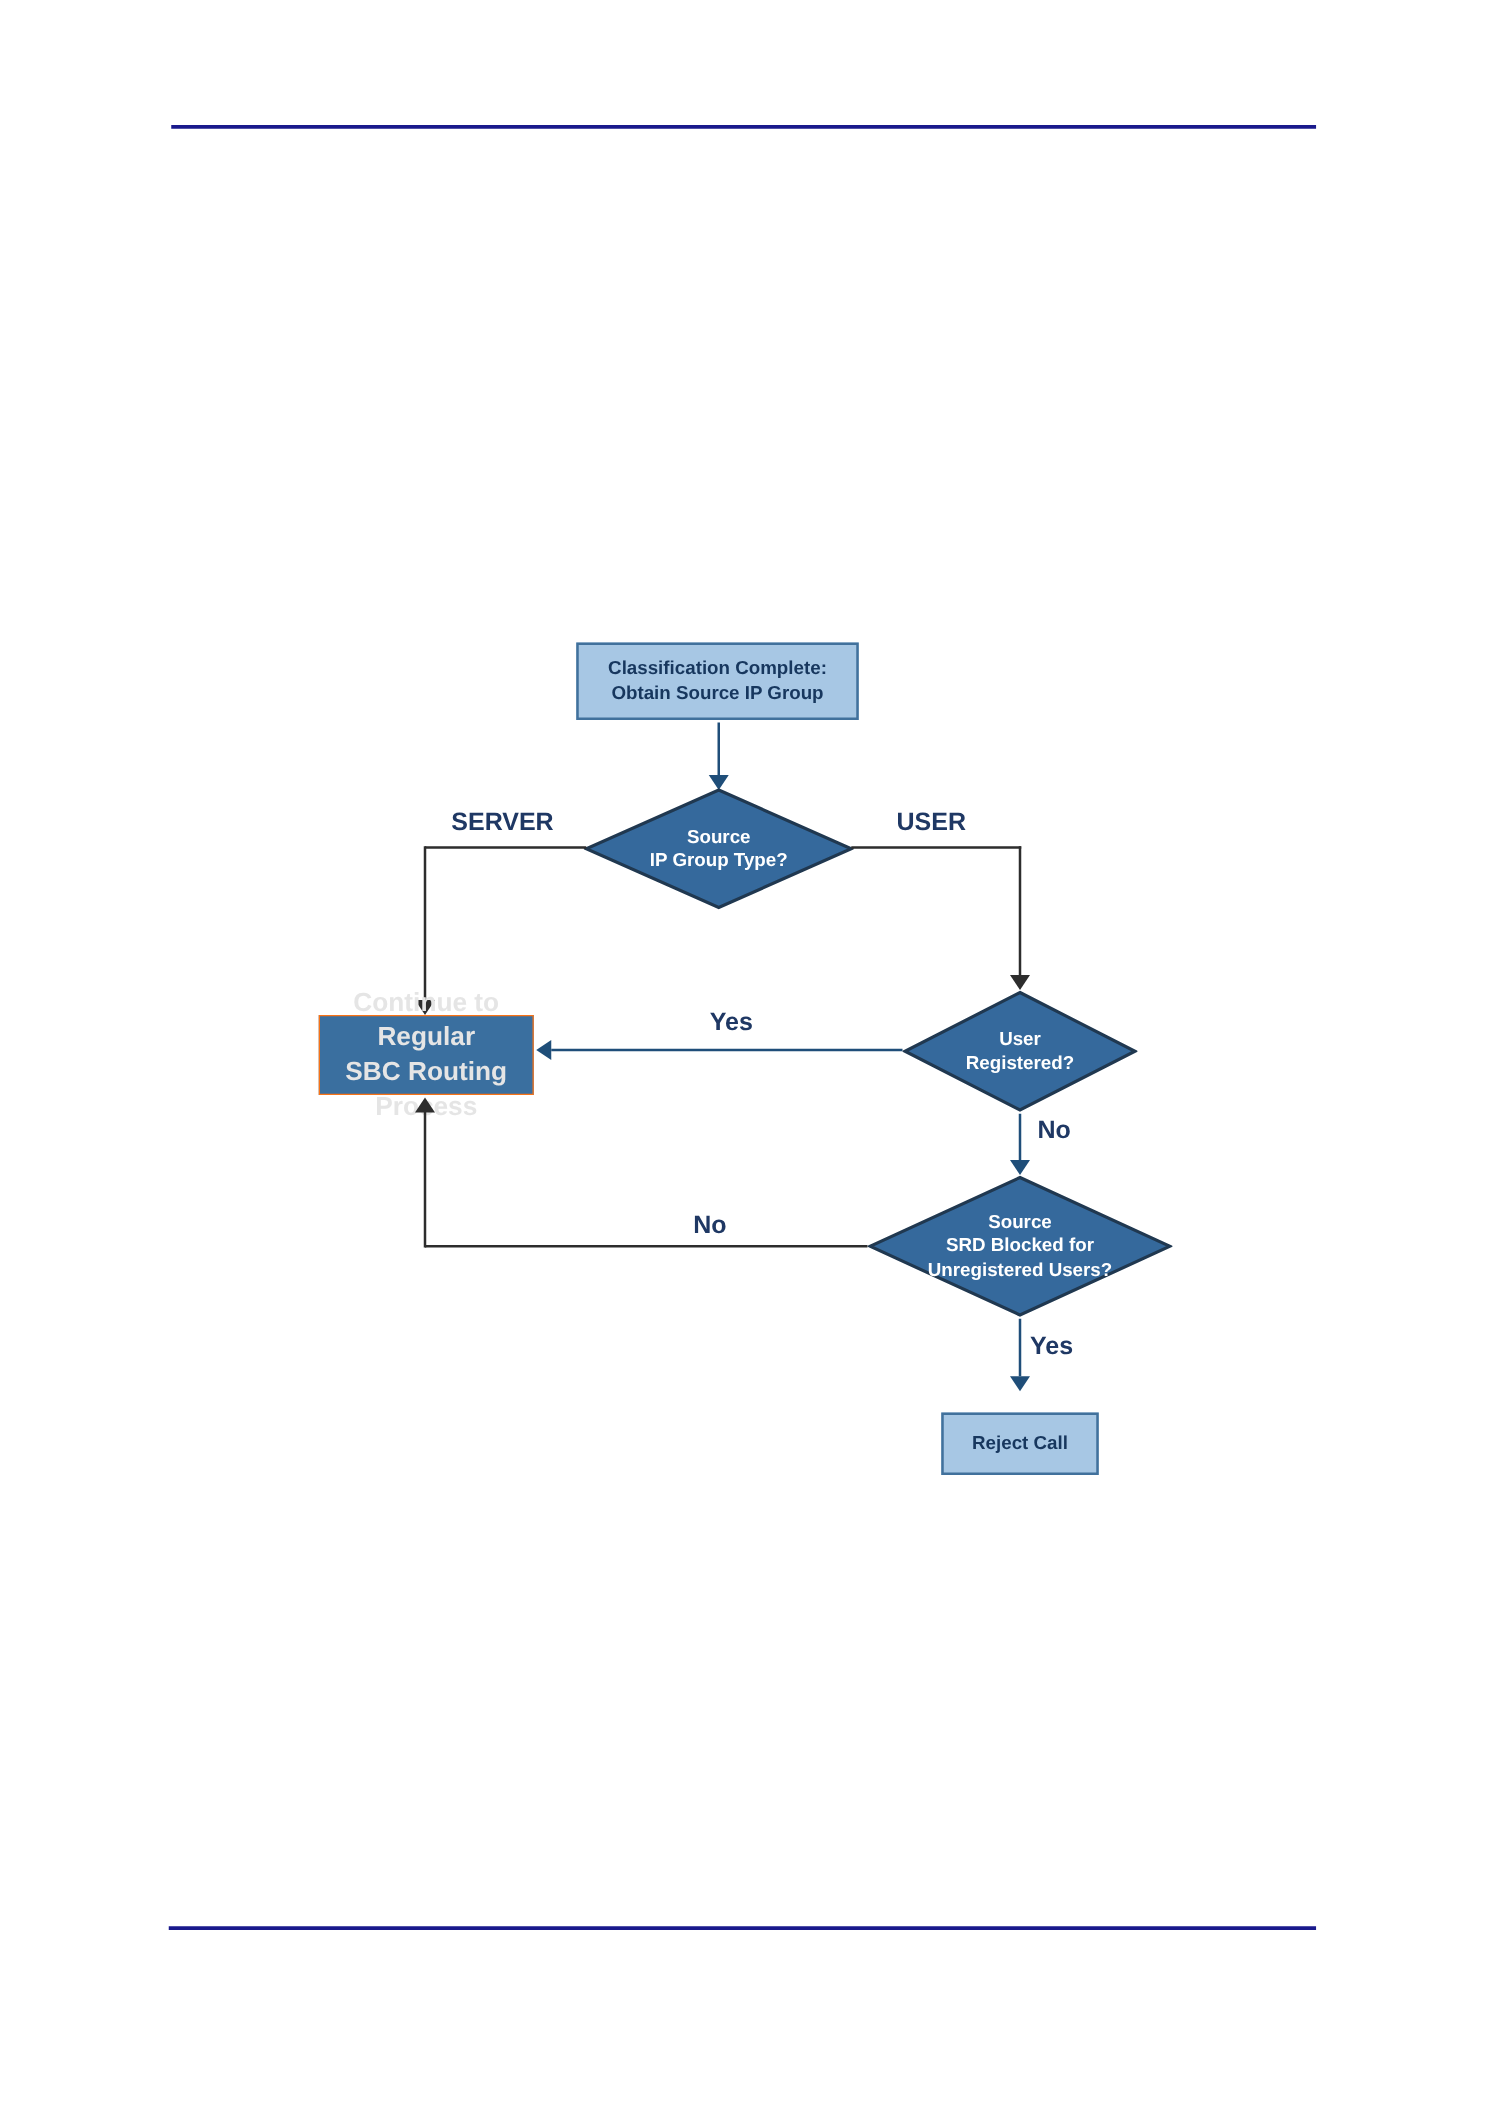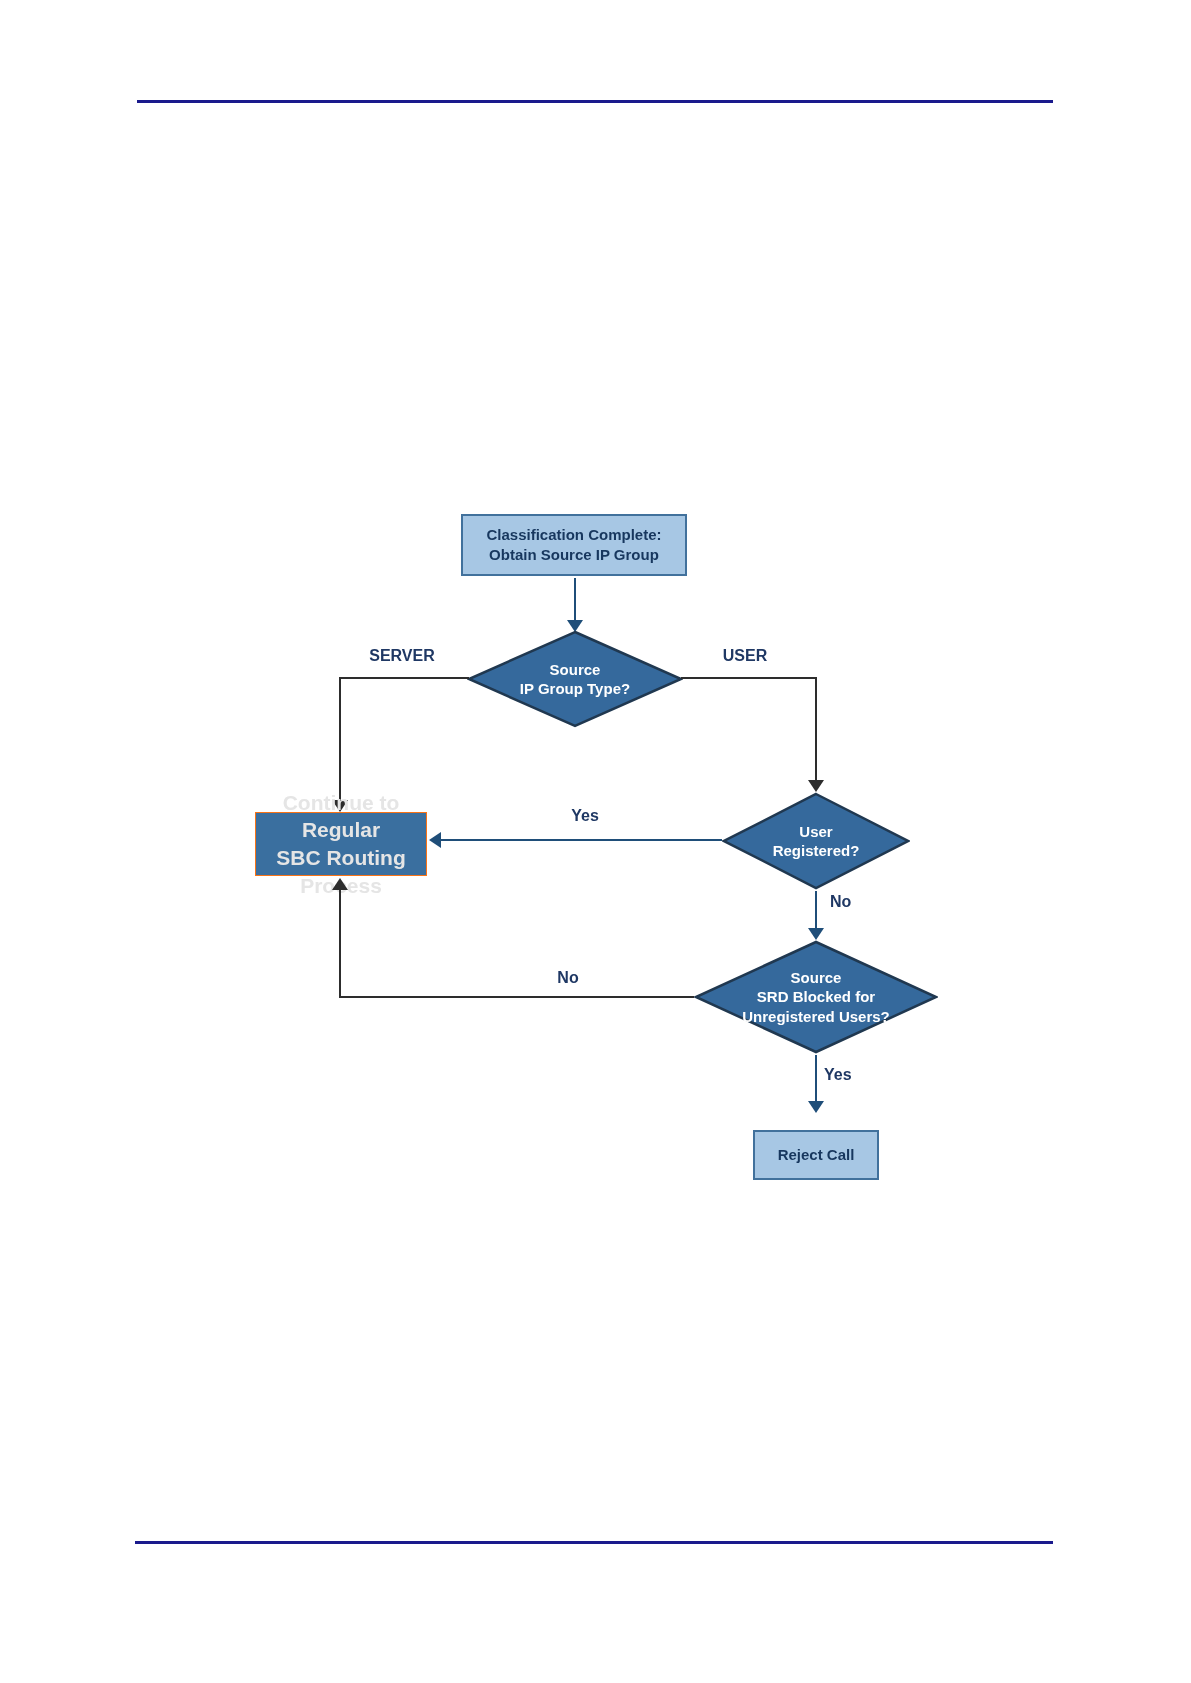--- a/index.html
+++ b/index.html
@@ -67,21 +67,21 @@
     color: #ffffff;
     font-weight: bold;
     font-size: 15px;
     line-height: 1.3;
     white-space: pre-line;
   }
   .branch-label {
     position: absolute;
     color: #1f3864;
     font-weight: bold;
-    font-size: 16px;
+    font-size: 20px;
     text-align: center;
   }
 </style>
 </head>
 <body>
 
 <div class="page">
 
   <div class="rule top"></div>
 

